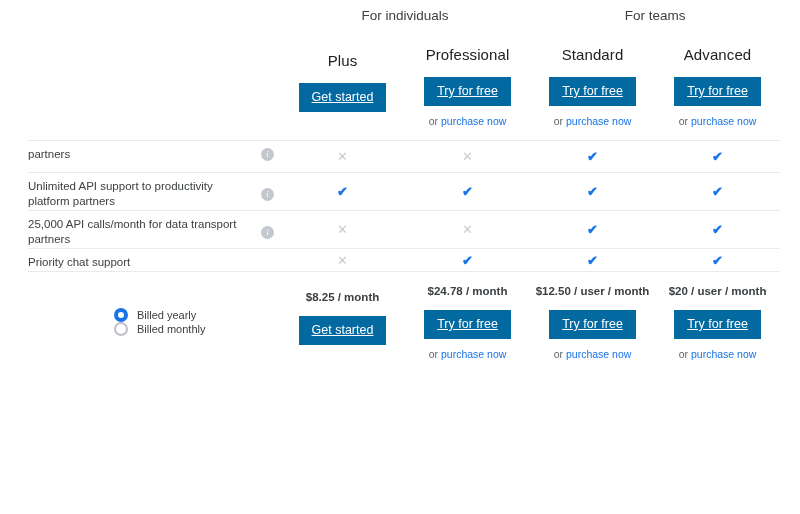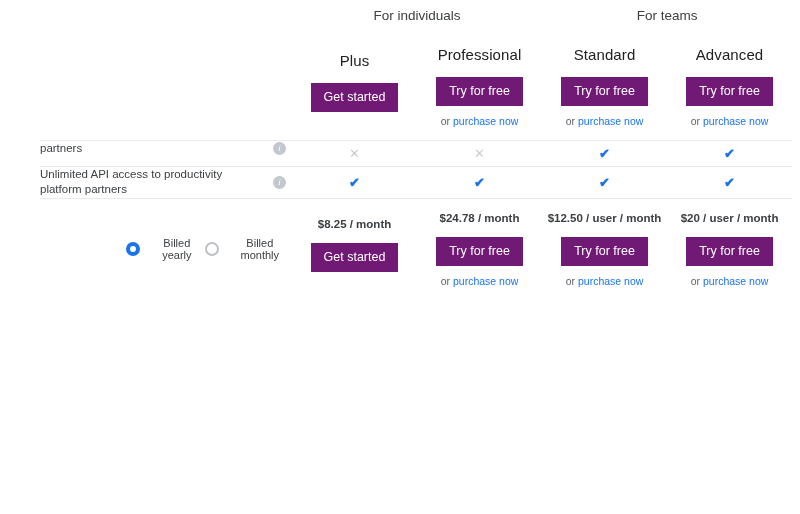--- a/index.html
+++ b/index.html
@@ -10,21 +10,21 @@
     background: #ffffff;
     font-family: "Liberation Sans", sans-serif;
     -webkit-font-smoothing: antialiased;
   }
 
   #page { position: relative; width: 800px; height: 514px; overflow: hidden; background:#fff; }
 
   
   table.pricing {
     position: absolute;
-    left: 40px; top: 0;
+    left: 28px; top: 0;
     width: 752px;
     border-collapse: collapse;
     table-layout: fixed;
   }
   col.c-feature { width: 252px; }
   col.c-plan    { width: 125px; }
 
   table.pricing td, table.pricing th {
     padding: 0; margin: 0;
     border: 0;
@@ -56,29 +56,30 @@
     vertical-align: top;
   }
   .plan-name {
     font-size: 15px;
     color: #202124;
     letter-spacing: .1px;
     margin: 2px 0 14px 0;
   }
   .cta-btn {
     display: inline-block;
-    background: #701a75;
+    background: #0369a1;
     color: #ffffff;
     font-size: 12.5px;
     line-height: 1;
     padding: 8px 13px;
     border: none;
     cursor: pointer;
     font-family: "Liberation Sans", sans-serif;
     white-space: nowrap;
+    text-decoration: underline;
   }
   .subcta {
     margin-top: 9px;
     font-size: 10.5px;
     color: #5f6368;
     white-space: nowrap;
   }
   .subcta a {
     color: #1a73e8;
     text-decoration: none;
@@ -93,20 +94,21 @@
     line-height: 1.35;
     color: #3c4043;
     position: relative;
   }
   .feature-inner {
     display: flex;
     align-items: center;
     justify-content: space-between;
     gap: 8px;
     min-height: 16px;
+    margin-top: 6px;
   }
   .feature-label { flex: 1 1 auto; }
   .info-icon {
     flex: 0 0 auto;
     width: 13px; height: 13px;
     border-radius: 50%;
     background: #c3c8ce;
     color: #ffffff;
     font-size: 9px;
     font-style: italic;
@@ -141,22 +143,22 @@
   }
 
   
   .billing-cell {
     padding: 0 10px 0 0;
     vertical-align: middle;
     height: 102px;
   }
   .billing-wrap {
     display: flex;
+    flex-direction: column;
     padding-left: 86px;
-    text-align: center;
   }
   .radio-row {
     display: flex;
     align-items: center;
     gap: 9px;
     cursor: pointer;
   }
   .radio {
     width: 14px; height: 14px;
     border-radius: 50%;
@@ -219,25 +221,49 @@
             </div>
           </td>
           <td class="mark-cell vrule "><span class="mark no">✕</span></td>
           <td class="mark-cell vrule "><span class="mark no">✕</span></td>
           <td class="mark-cell vrule "><span class="mark yes">✔</span></td>
           <td class="mark-cell vrule vrule-r"><span class="mark yes">✔</span></td>
         </tr>
         <tr class="hrule">
           <td class="feature-cell">
             <div class="feature-inner">
-              <span class="feature-label">Unlimited API access to productivity platform partners</span>
+              <span class="feature-label">Unlimited API support to productivity platform partners</span>
               <span class="info-icon">i</span>
             </div>
           </td>
           <td class="mark-cell vrule "><span class="mark yes">✔</span></td>
+          <td class="mark-cell vrule "><span class="mark yes">✔</span></td>
+          <td class="mark-cell vrule "><span class="mark yes">✔</span></td>
+          <td class="mark-cell vrule vrule-r"><span class="mark yes">✔</span></td>
+        </tr>
+        <tr class="hrule">
+          <td class="feature-cell">
+            <div class="feature-inner">
+              <span class="feature-label">25,000 API calls/month for data transport partners</span>
+              <span class="info-icon">i</span>
+            </div>
+          </td>
+          <td class="mark-cell vrule "><span class="mark no">✕</span></td>
+          <td class="mark-cell vrule "><span class="mark no">✕</span></td>
+          <td class="mark-cell vrule "><span class="mark yes">✔</span></td>
+          <td class="mark-cell vrule vrule-r"><span class="mark yes">✔</span></td>
+        </tr>
+        <tr class="hrule">
+          <td class="feature-cell">
+            <div class="feature-inner">
+              <span class="feature-label">Priority chat support</span>
+              <span class="info-icon hidden">i</span>
+            </div>
+          </td>
+          <td class="mark-cell vrule "><span class="mark no">✕</span></td>
           <td class="mark-cell vrule "><span class="mark yes">✔</span></td>
           <td class="mark-cell vrule "><span class="mark yes">✔</span></td>
           <td class="mark-cell vrule vrule-r"><span class="mark yes">✔</span></td>
         </tr>
         <tr class="hrule">
           <td class="billing-cell">
             <div class="billing-wrap">
               <div class="radio-row">
                 <span class="radio checked"></span>
                 <span class="radio-label">Billed yearly</span>

